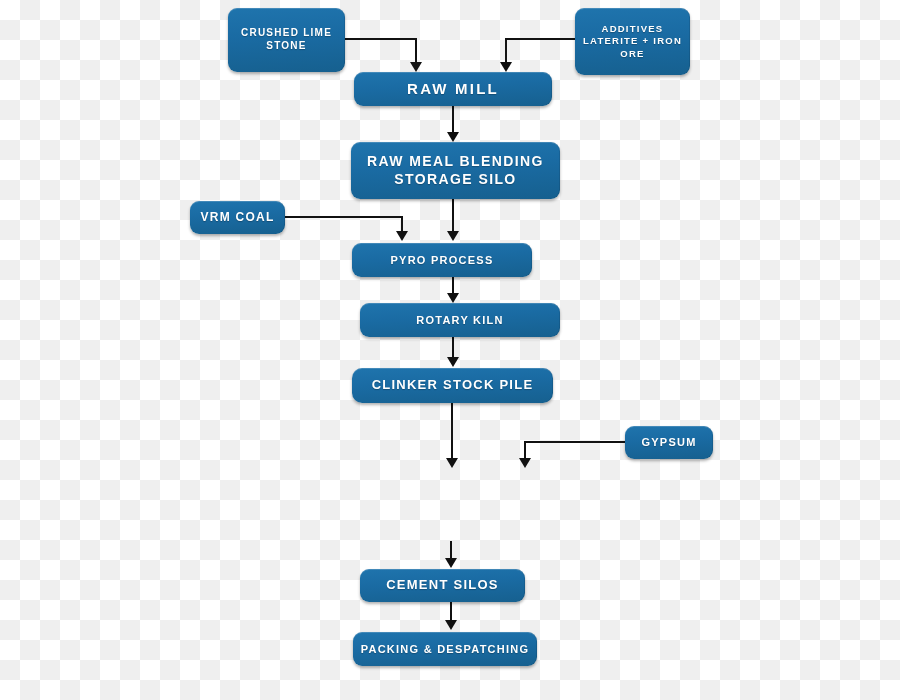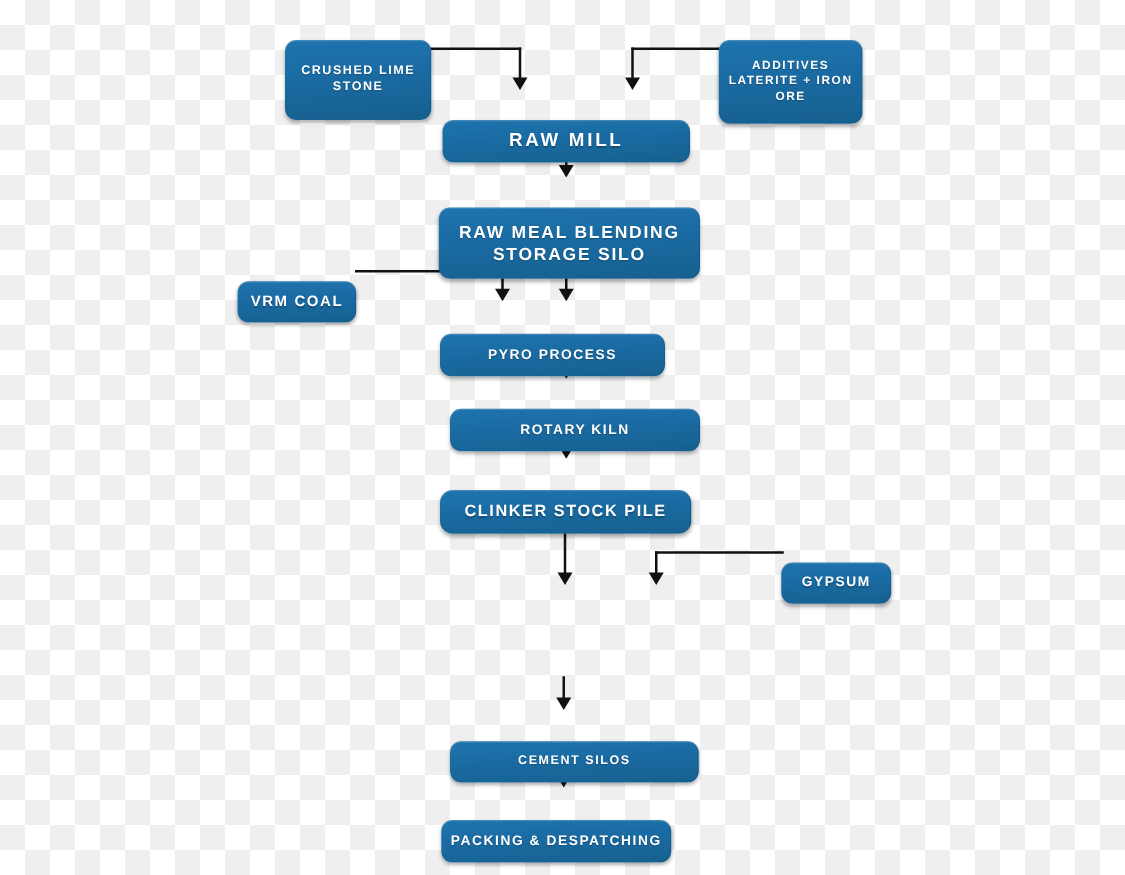--- a/index.html
+++ b/index.html
@@ -36,21 +36,20 @@
     align-items: center;
     justify-content: center;
     text-align: center;
     color: #ffffff;
     font-weight: bold;
     letter-spacing: 1.25px;
     line-height: 1.28;
     text-transform: uppercase;
     user-select: none;
     font-stretch: condensed;
-    margin-top: 24px;
   }
   .node .label {
     display: block;
     width: 100%;
     padding: 0 6px;
     white-space: pre-line;
     text-shadow: 0 1px 1px rgba(0,0,0,0.25);
   }
 
   
@@ -146,21 +145,21 @@
 
   <div class="node" style="left:352px; top:368px; width:201px; height:35px; font-size:13px;border-radius:10px;">
     <span class="label">CLINKER STOCK PILE</span>
   </div>
 
   <div class="node" style="left:625px; top:426px; width:88px; height:33px; font-size:11px;">
     <span class="label">GYPSUM</span>
   </div>
 
 
-  <div class="node" style="left:360px; top:569px; width:199px; height:33px; font-size:10px;">
+  <div class="node" style="left:360px; top:569px; width:165px; height:33px; font-size:13px;">
     <span class="label">CEMENT SILOS</span>
   </div>
 
   <div class="node" style="left:353px; top:632px; width:184px; height:34px; font-size:11px;">
     <span class="label">PACKING &amp; DESPATCHING</span>
   </div>
 
 </div>
 
 </body></html>

